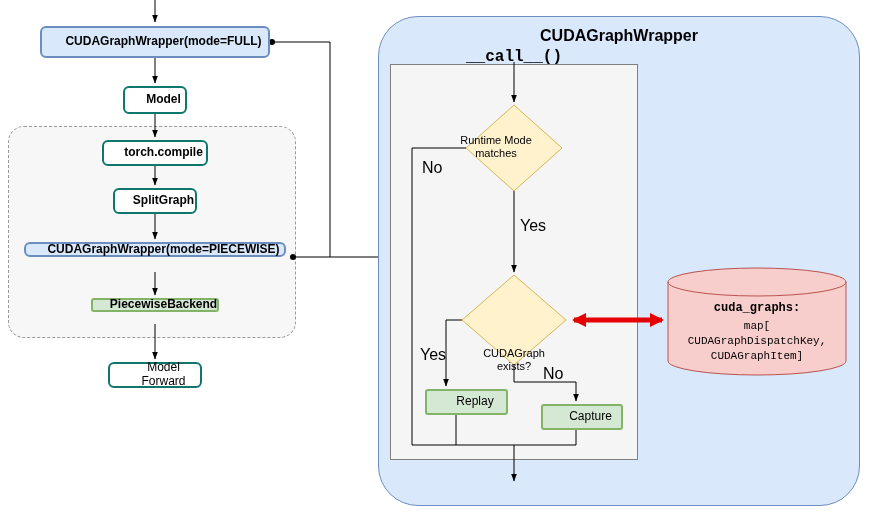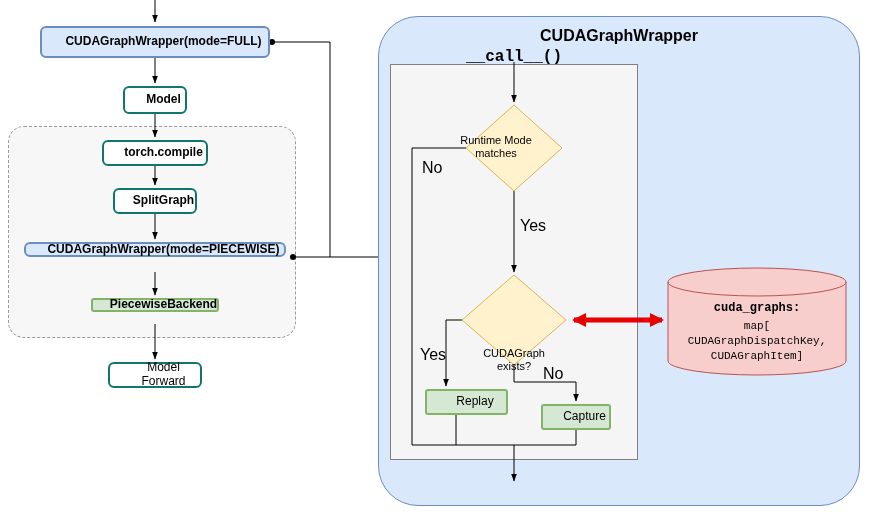--- a/index.html
+++ b/index.html
@@ -132,21 +132,21 @@
   <div class="lbl" style="left:422px;top:158px;">No</div>
 
   <div class="lbl" style="left:520px;top:216px;">Yes</div>
 
   <div class="lbl" style="left:420px;top:345px;">Yes</div>
 
   <div class="lbl" style="left:543px;top:364px;">No</div>
 
   <div class="node green plain" style="left:425px;top:389px;width:83px;height:26px;">Replay</div>
 
-  <div class="node green plain" style="left:541px;top:404px;width:70px;height:26px;">Capture</div>
+  <div class="node green plain" style="left:541px;top:404px;width:82px;height:26px;">Capture</div>
 
   <div class="lbl small center mono pre" style="left:668px;top:319px;width:178px;line-height:1.35;">map[
 CUDAGraphDispatchKey,
 CUDAGraphItem]</div>
 
   <div class="lbl bold center mono" style="left:668px;top:301px;width:178px;font-size:12px;">cuda_graphs:</div>
 
 </div>
 
 </body></html>

